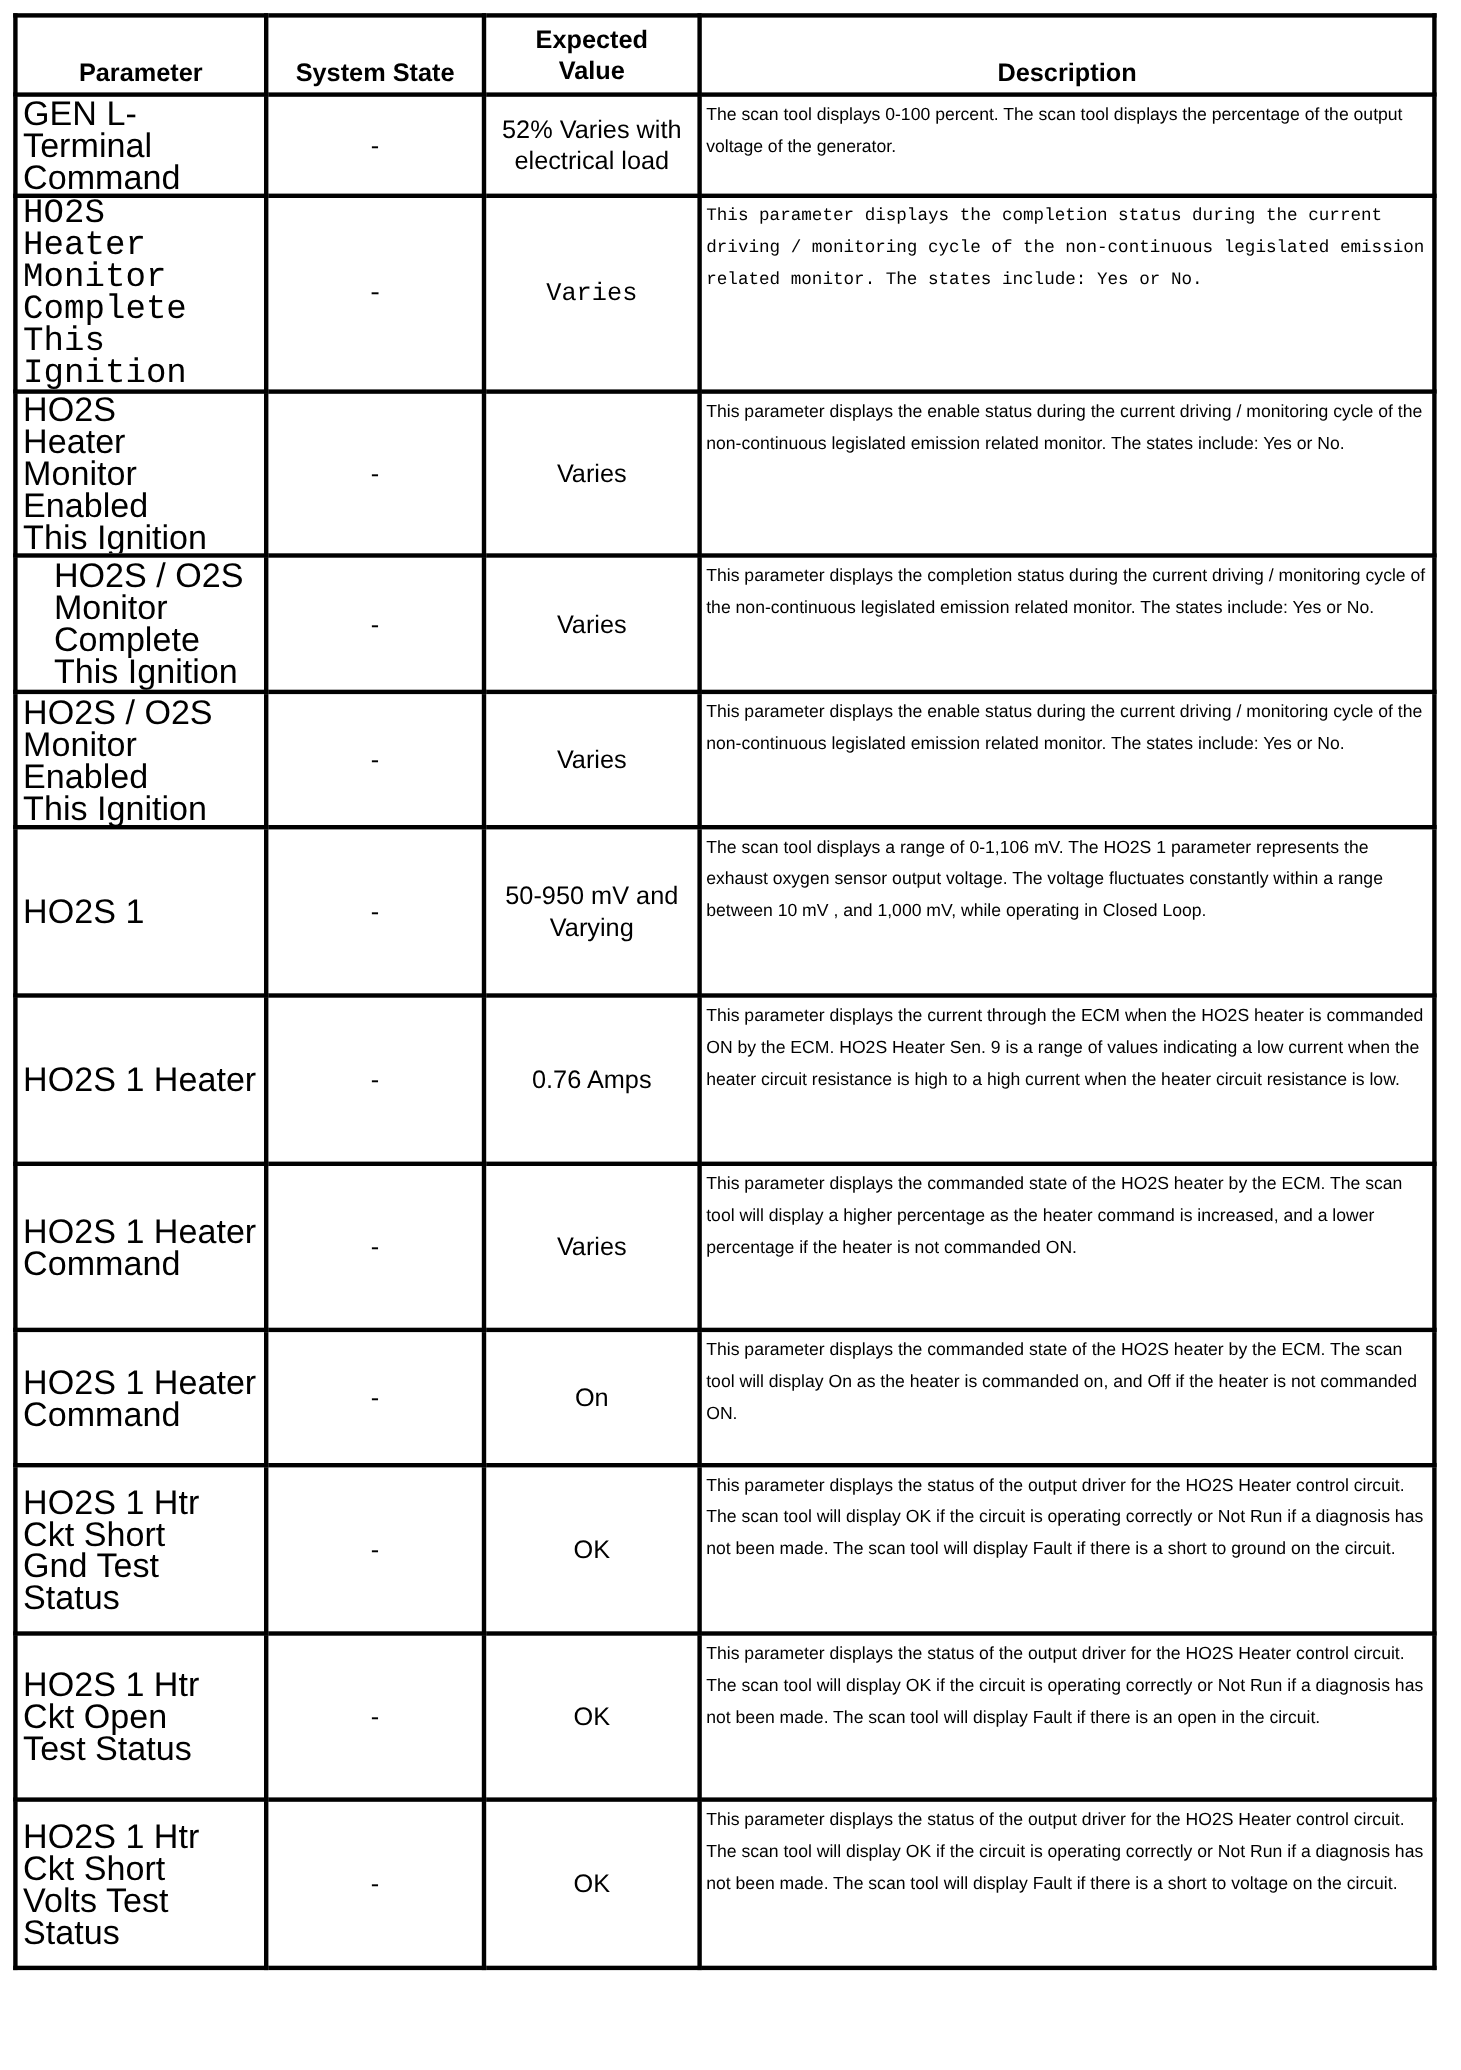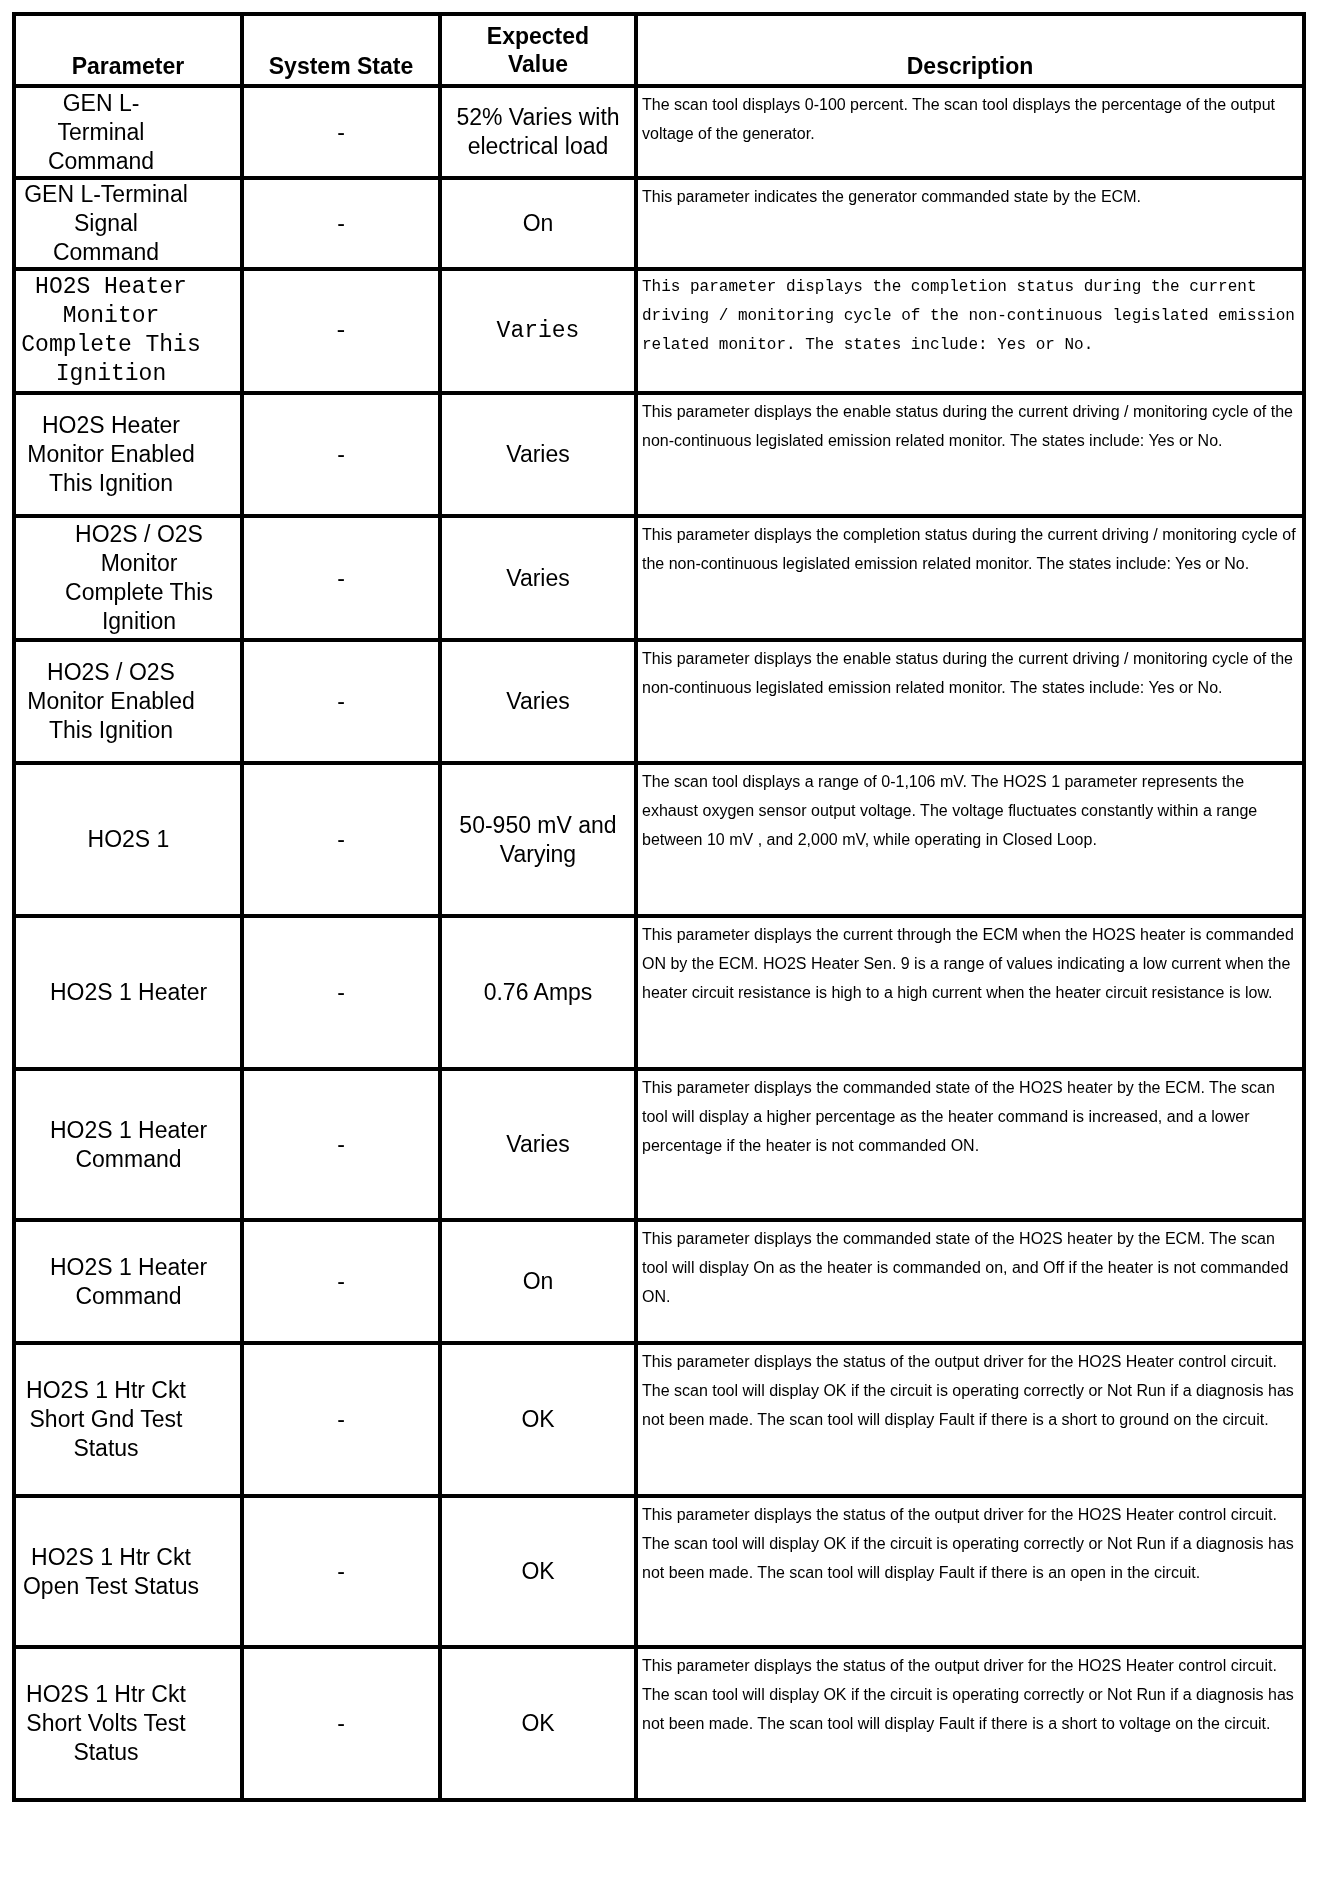--- a/index.html
+++ b/index.html
@@ -43,23 +43,23 @@
       vertical-align: bottom;
       font-weight: bold;
       font-size: 23px;
       line-height: 28px;
       padding-bottom: 4px !important;
     }
     .hdr-inner {
       padding-bottom: 2px;
     }
     td.param {
-      text-align: center;
+      text-align: left;
       vertical-align: middle;
-      font-size: 23px;
+      font-size: 31px;
       line-height: 29px;
       padding-left: 5px !important;
       padding-right: 4px !important;
     }
     td.state, td.expected {
       text-align: center;
       vertical-align: middle;
       font-size: 23px;
       line-height: 29px;
     }
@@ -103,34 +103,20 @@
         <td class="state">
           <div>-</div>
         </td>
         <td class="expected">
           <div style="max-width: 182px; margin: 0px auto;">52% Varies with electrical load</div>
         </td>
         <td class="desc">
           <div>The scan tool displays 0-100 percent. The scan tool displays the percentage of the output voltage of the generator.</div>
         </td>
       </tr>
-      <tr style="height: 66px;">
-        <td class="param">
-          <div style="max-width: 170px;">GEN L-Terminal Signal Command</div>
-        </td>
-        <td class="state">
-          <div>-</div>
-        </td>
-        <td class="expected">
-          <div style="max-width: 182px; margin: 0px auto;">On</div>
-        </td>
-        <td class="desc">
-          <div>This parameter indicates the generator commanded state by the ECM.</div>
-        </td>
-      </tr>
       <tr style="height: 124px; font-family: Liberation Mono, monospace;">
         <td class="param">
           <div style="max-width: 180px;">HO2S Heater Monitor Complete This Ignition</div>
         </td>
         <td class="state">
           <div>-</div>
         </td>
         <td class="expected">
           <div style="max-width: 182px; margin: 0px auto;">Varies</div>
         </td>
@@ -184,21 +170,21 @@
         <td class="param">
           <div>HO2S 1</div>
         </td>
         <td class="state">
           <div>-</div>
         </td>
         <td class="expected">
           <div style="max-width: 182px; margin: 0px auto;">50-950 mV and Varying</div>
         </td>
         <td class="desc">
-          <div>The scan tool displays a range of 0-1,106 mV. The HO2S 1 parameter represents the exhaust oxygen sensor output voltage. The voltage fluctuates constantly within a range between 10 mV , and 2,000 mV, while operating in Closed Loop.</div>
+          <div>The scan tool displays a range of 0-1,106 mV. The HO2S 1 parameter represents the exhaust oxygen sensor output voltage. The voltage fluctuates constantly within a range between 10 mV , and 1,000 mV, while operating in Closed Loop.</div>
         </td>
       </tr>
       <tr style="height: 153px;">
         <td class="param">
           <div>HO2S 1 Heater</div>
         </td>
         <td class="state">
           <div>-</div>
         </td>
         <td class="expected">

